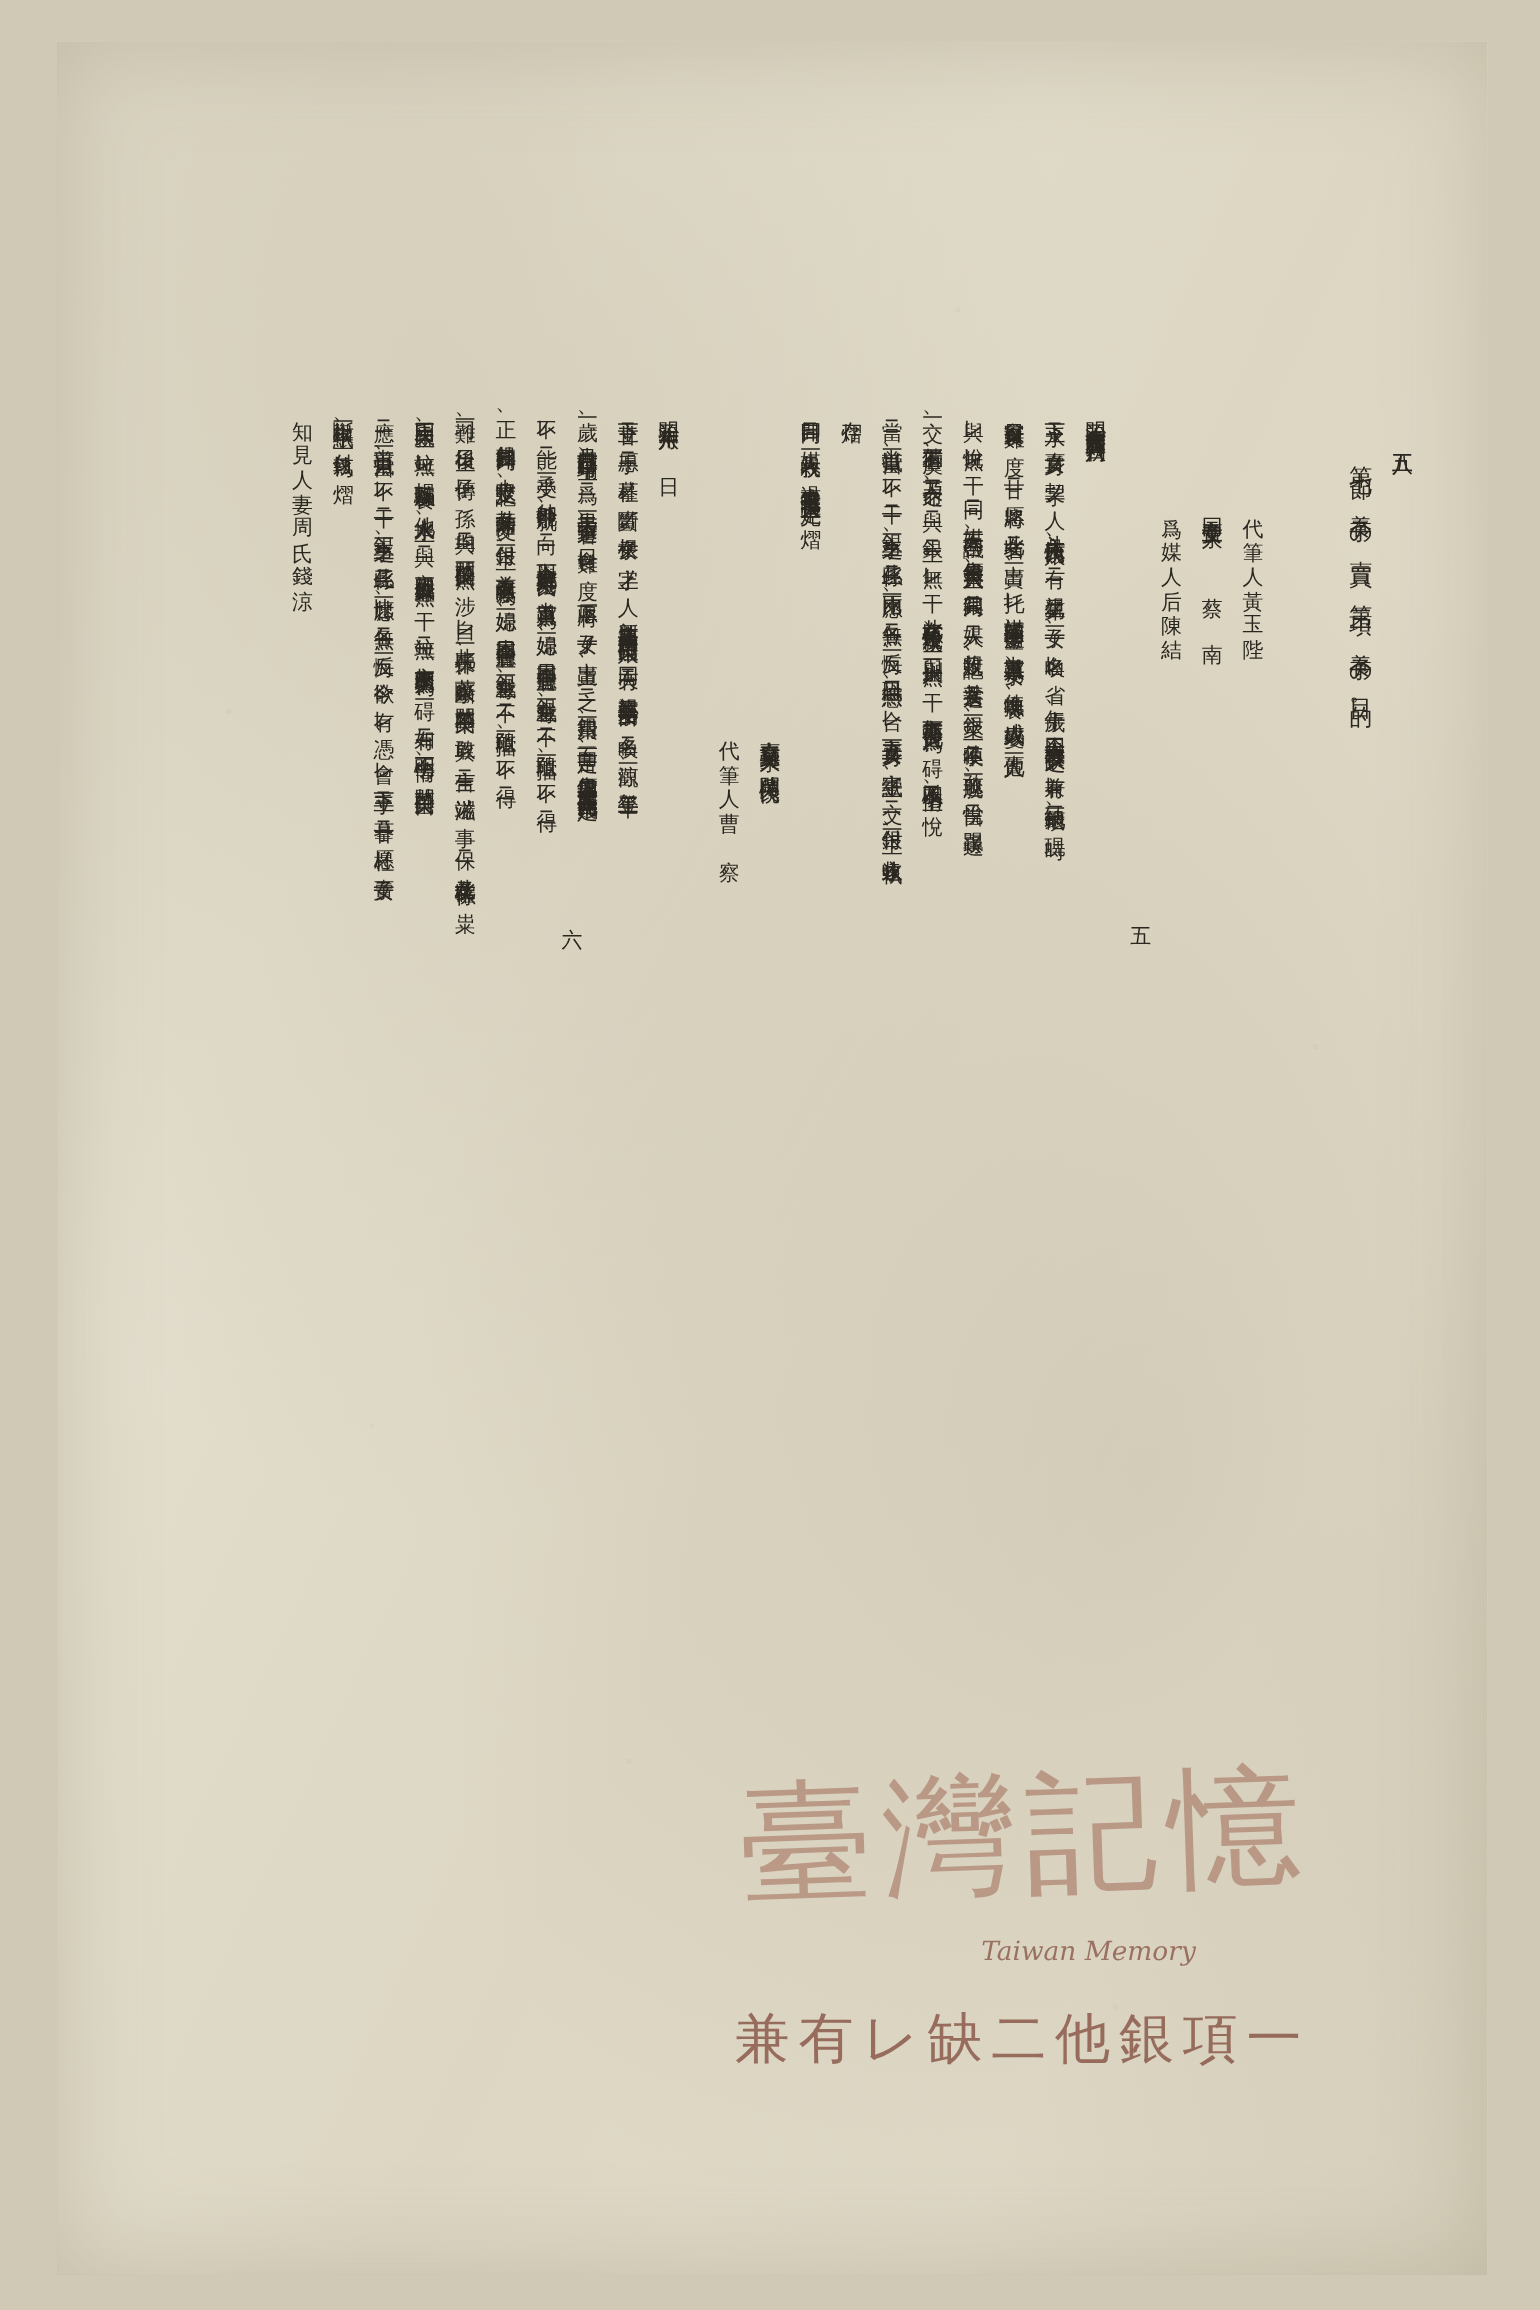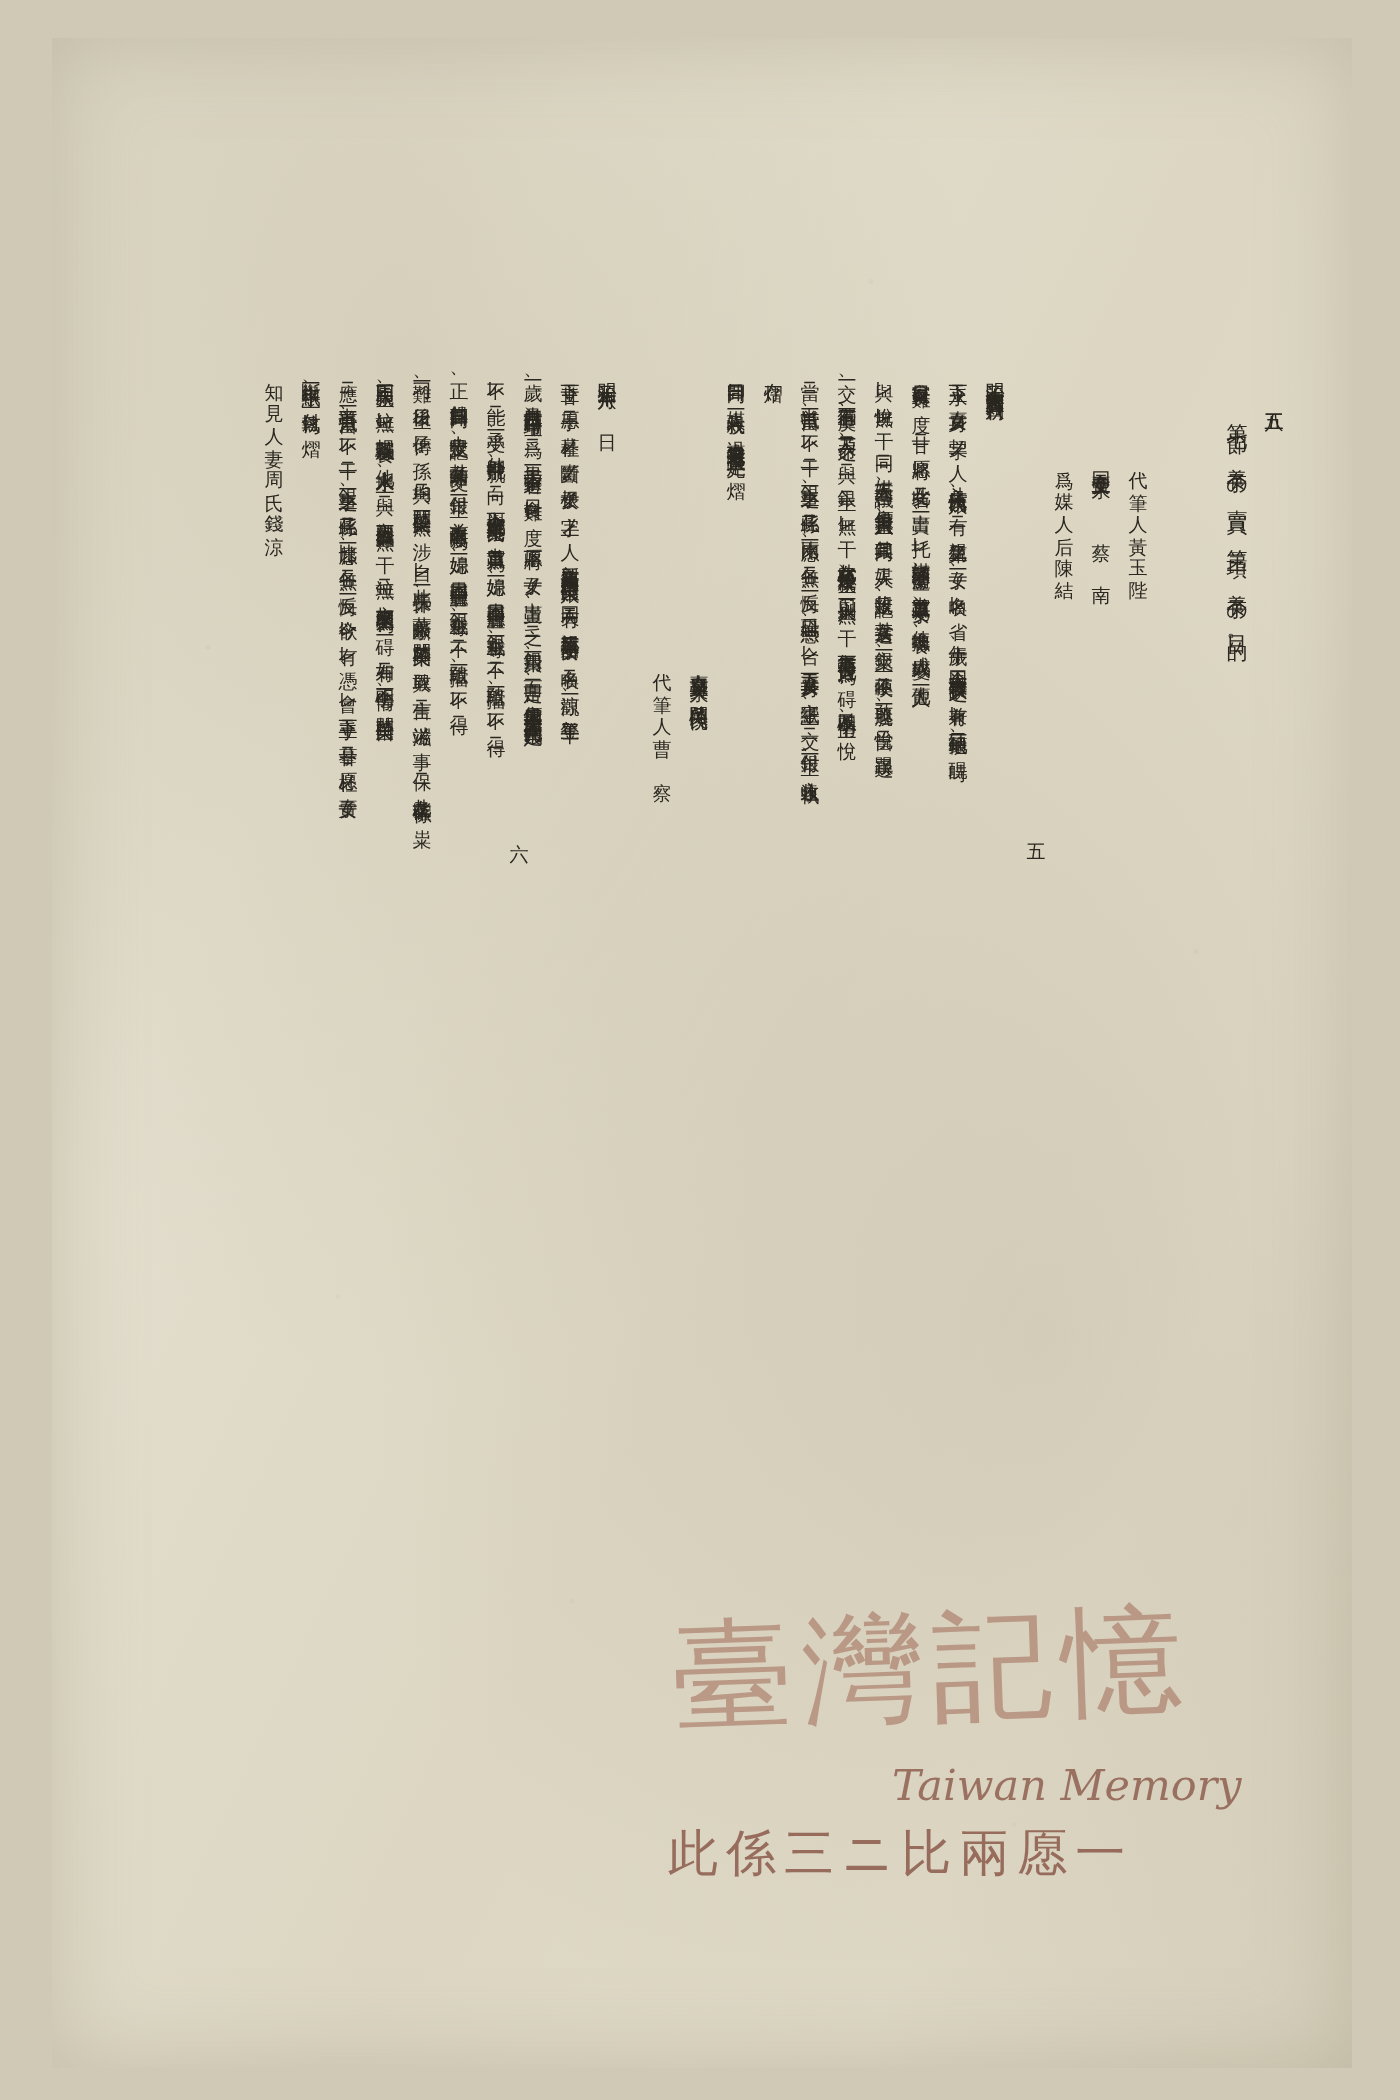--- a/index.html
+++ b/index.html
@@ -108,21 +108,21 @@
     top: 60px;
     font-size: 120px;
     letter-spacing: 10px;
     opacity: 0.55;
     transform: rotate(-2deg);
     color: #93503f;
   }
   .seal-tm {
     left: 230px;
     top: 232px;
-    font-size: 43px;
+    font-size: 24px;
     font-style: italic;
     color: #7d4436;
     opacity: 0.85;
     font-family: "DejaVu Serif", serif;
   }
   .seal-lib {
     left: 6px;
     top: 292px;
     font-size: 50px;
     letter-spacing: 8px;
@@ -177,17 +177,17 @@
       <div class="vcol indent1">知　見　人　妻　周　氏　錢　涼</div>
 
     </div>
 
     <div class="pagenum" style="left:972px; top:790px;">五</div>
     <div class="pagenum" style="left:455px; top:790px;">六</div>
 
     <div class="seal">
       <div class="seal-text seal-cn">臺灣記憶</div>
       <div class="seal-text seal-tm">Taiwan Memory</div>
-      <div class="seal-text seal-lib">此係三ニ比兩愿一</div>
+      <div class="seal-text seal-lib">兼有レ缺二他銀項一</div>
     </div>
 
   </div>
 </div>
 
 </body></html>

